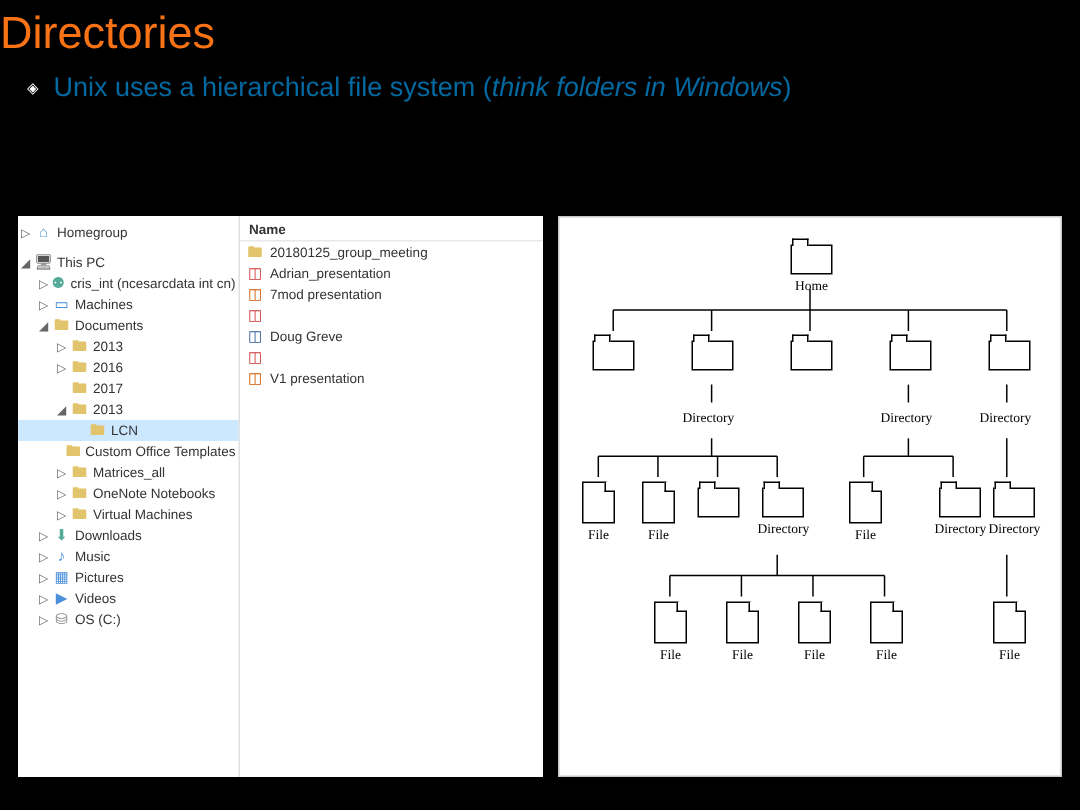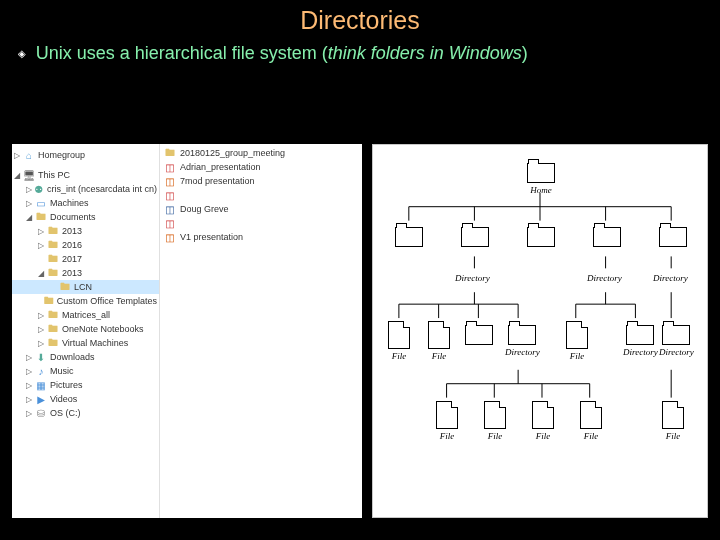--- a/index.html
+++ b/index.html
@@ -1,20 +1,20 @@
 <!DOCTYPE html>
 <html><head>
 <meta charset="utf-8">
 <style>
 * { margin: 0; padding: 0; box-sizing: border-box; }
 body { width: 720px; height: 540px; background: #000; font-family: Arial, sans-serif; overflow: hidden; position: relative; }
-.slide-title { color: #fdba74; font-size: 25px; font-weight: normal; text-align: center; padding-top: 6px; }
+.slide-title { color: #f97316; font-size: 30px; font-weight: normal; padding-top: 6px; }
 .bullet-row { display: flex; align-items: center; padding: 8px 0 0 18px; }
 .bullet-diamond { color: #fff; font-size: 10px; margin-right: 10px; }
-.bullet-text { color: #86efac; font-size: 18px; }
+.bullet-text { color: #0369a1; font-size: 18px; }
 .bullet-italic { font-style: italic; }
 
 .panel-left { position: absolute; left: 12px; top: 144px; width: 350px; height: 374px; background: #fff; display: flex; }
 .nav-pane { width: 148px; border-right: 1px solid #e0e0e0; padding-top: 4px; font-size: 9px; color: #333; }
 .nav-item { display: flex; align-items: center; padding: 1px 2px; white-space: nowrap; }
 .nav-item .arrow { width: 9px; display: inline-block; color: #666; font-size: 8px; }
 .nav-item .icon { width: 12px; height: 12px; display: inline-flex; align-items: center; justify-content: center; margin-right: 3px; font-size: 10px; }
 .nav-sep { height: 6px; }
 .indent-1 { padding-left: 14px; }
 .indent-2 { padding-left: 26px; }
@@ -28,21 +28,21 @@
 
 .panel-right { position: absolute; left: 372px; top: 144px; width: 336px; height: 374px; background: #fff; border: 1px solid #c8c8c8; }
 
 .diagram { position: absolute; inset: 6px; }
 .node { position: absolute; text-align: center; }
 .folder-shape { width: 28px; height: 20px; margin: 0 auto; background: #fff; border: 1px solid #000; position: relative; }
 .folder-tab { position: absolute; top: -5px; left: 0; width: 11px; height: 5px; background: #fff; border: 1px solid #000; border-bottom: none; }
 .file-shape { width: 22px; height: 28px; margin: 0 auto; background: #fff; border: 1px solid #000; position: relative; }
 .file-corner { position: absolute; top: -1px; right: -1px; width: 7px; height: 7px; background: #fff; border-left: 1px solid #000; border-bottom: 1px solid #000; }
 .file-corner::before { content: ""; position: absolute; top: -1px; right: -1px; width: 0; height: 0; border-top: 7px solid #fff; border-left: 7px solid transparent; }
-.node-label { font-family: "Times New Roman", serif; font-size: 9px; margin-top: 2px; white-space: nowrap; font-style: italic; }
+.node-label { font-family: "Times New Roman", serif; font-size: 9px; margin-top: 2px; white-space: nowrap; }
 
 svg.lines { position: absolute; left: 0; top: 0; width: 100%; height: 100%; }
 svg.lines line { stroke: #000; stroke-width: 1; }
 
 .ic-home { color:#5aa0d8 }
 .ic-pc { color:#555 }
 .ic-net { color:#5a9 }
 .ic-desk { color:#4a90d9 }
 .ic-doc { color:#e2c46d }
 .ic-folder { color:#e2c46d }
@@ -160,20 +160,21 @@
         <span class="icon ic-vid">▶</span>
         <span>Videos</span>
       </div>
     <div class="nav-item indent-1">
         <span class="arrow">▷</span>
         <span class="icon ic-disk">⛁</span>
         <span>OS (C:)</span>
       </div>
   </div>
   <div class="content-pane">
+    <div class="content-header">Name</div>
     <div class="content-item">
         <span class="icon ic-folder">🖿</span>
         <span>20180125_group_meeting</span>
       </div>
     <div class="content-item">
         <span class="icon ic-pdf">◫</span>
         <span>Adrian_presentation</span>
       </div>
     <div class="content-item">
         <span class="icon ic-ppt">◫</span>

